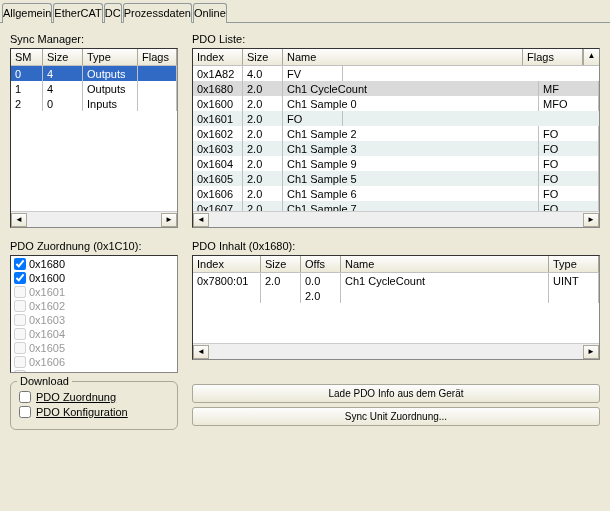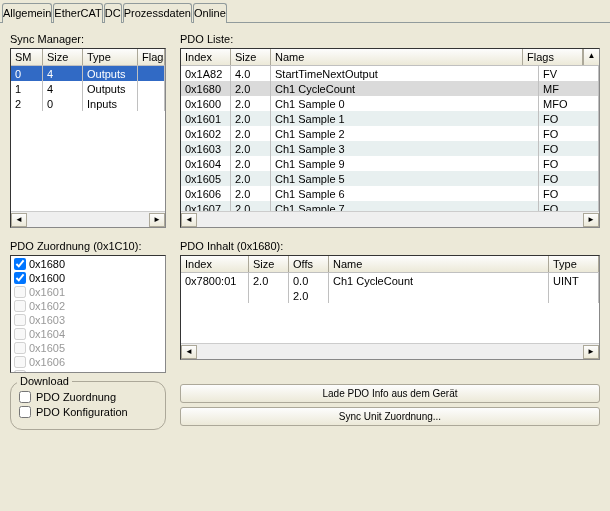--- a/index.html
+++ b/index.html
@@ -37,21 +37,21 @@
   .panel {
     padding: 6px 10px 8px 10px;
   }
   .section-label {
     margin: 4px 0 3px 0;
   }
   .row {
     display: flex;
     gap: 14px;
   }
-  .col-left { width: 156px; }
+  .col-left { width: 168px; }
   .col-right { flex: 1; }
   .grid-box {
     background: #fff;
     border: 1px inset #888;
     height: 180px;
     display: flex;
     flex-direction: column;
   }
   .grid-box.short { height: 105px; }
   .grid-header {
@@ -127,24 +127,25 @@
   .check-item {
     display: flex;
     align-items: center;
     height: 14px;
     padding-left: 2px;
   }
   .check-item input { margin: 0 3px 0 0; width:12px;height:12px;}
   .check-item.disabled { color: #999; }
   .group-box {
     border: 1px solid #ACA899;
-    border-radius: 12px;
+    border-radius: 6px;
     padding: 6px 8px 8px 8px;
     margin-top: 8px;
     position: relative;
+    text-decoration: underline;
   }
   .group-box .legend {
     position: absolute;
     top: -7px;
     left: 6px;
     background: #ECE9D8;
     padding: 0 3px;
   }
   .chk-line { display:flex; align-items:flex-start; margin:3px 0;}
   .chk-line input{margin:0 5px 0 0;width:12px;height:12px;}
@@ -228,39 +229,37 @@
           <div class="col pl-c1">Index</div>
           <div class="col pl-c2">Size</div>
           <div class="col pl-c3">Name</div>
           <div class="col pl-c4">Flags</div>
           <div class="vscroll-header">▲</div>
         </div>
         <div class="grid-body" id="pl-body">
             <div class="grid-row">
               <div class="col pl-c1">0x1A82</div>
               <div class="col pl-c2">4.0</div>
-              <div class="col pl-c3">StartTimeNextOutput</div>
               <div class="col pl-c4">FV</div>
             </div>
             <div class="grid-row hl">
               <div class="col pl-c1">0x1680</div>
               <div class="col pl-c2">2.0</div>
               <div class="col pl-c3">Ch1 CycleCount</div>
               <div class="col pl-c4">MF</div>
             </div>
             <div class="grid-row">
               <div class="col pl-c1">0x1600</div>
               <div class="col pl-c2">2.0</div>
               <div class="col pl-c3">Ch1 Sample 0</div>
               <div class="col pl-c4">MFO</div>
             </div>
             <div class="grid-row stripe">
               <div class="col pl-c1">0x1601</div>
               <div class="col pl-c2">2.0</div>
-              <div class="col pl-c3">Ch1 Sample 1</div>
               <div class="col pl-c4">FO</div>
             </div>
             <div class="grid-row">
               <div class="col pl-c1">0x1602</div>
               <div class="col pl-c2">2.0</div>
               <div class="col pl-c3">Ch1 Sample 2</div>
               <div class="col pl-c4">FO</div>
             </div>
             <div class="grid-row stripe">
               <div class="col pl-c1">0x1603</div>

